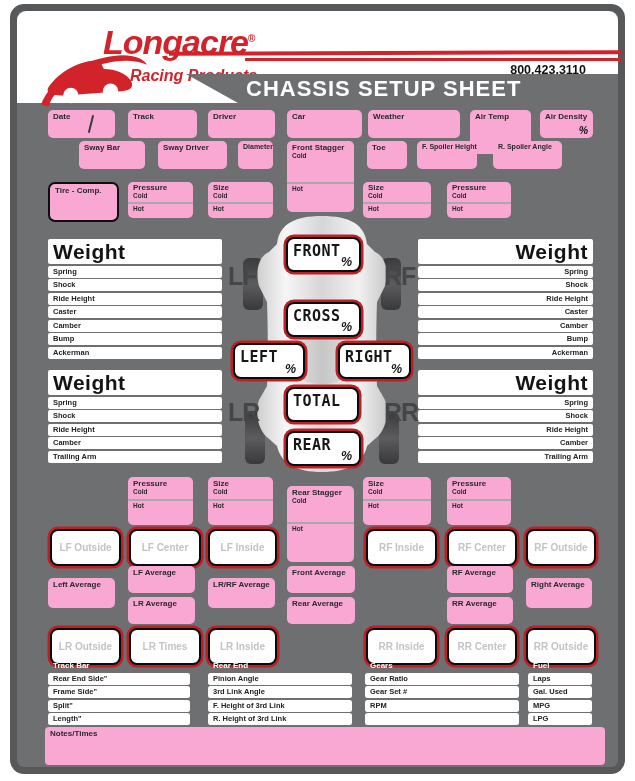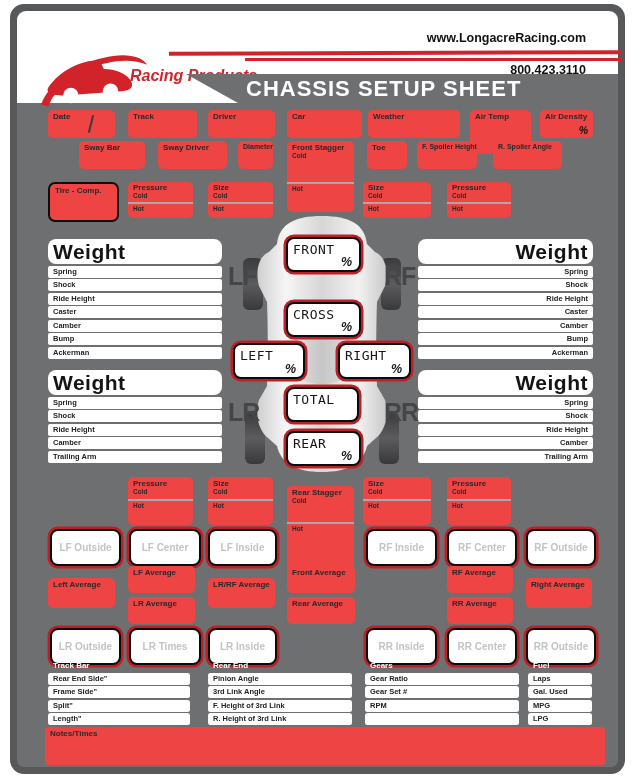--- a/index.html
+++ b/index.html
@@ -23,43 +23,43 @@
   .phone{position:absolute;right:32px;top:52px;font-size:12.5px;font-weight:700;color:#111}
   .stripe1{position:absolute;left:152px;top:40px;width:452px;height:4px;background:#d2232a;
            transform:skewY(-0.2deg)}
   .stripe2{position:absolute;left:228px;top:47px;width:376px;height:2.5px;background:#d2232a}
   .banner{position:absolute;left:186px;top:74px;width:432px;height:29px;background:#6e6f71;
           clip-path:polygon(0 0,100% 0,100% 100%,52px 100%)}
   .banner-text{position:absolute;left:60px;right:4px;top:0;bottom:0;color:#fff;font-weight:700;
           font-size:22px;letter-spacing:1px;line-height:29px;text-align:left;white-space:nowrap}
 
   
-  .fb{position:absolute;background:#ef4444;border-radius:5px}
+  .fb{position:absolute;background:#f9a8d4;border-radius:5px}
   .fb .t{position:absolute;top:2px;left:5px;font-size:8px;font-weight:700;color:#29292b;white-space:nowrap}
   .fb .s{position:absolute;font-size:6.5px;font-weight:700;color:#29292b;white-space:nowrap}
   .fb .hr{position:absolute;left:0;right:0;height:1.5px;background:#a9a9ab}
   .fb .pct{position:absolute;right:5px;bottom:2px;font-size:10.5px;font-weight:700;font-style:italic;color:#111}
   .blackbox{border:2px solid #0d0d0d;border-radius:7px}
   .slash{position:absolute;left:42px;top:5px;width:1.5px;height:18px;background:#3c3c3e;transform:rotate(14deg)}
 
   
   .wtable{position:absolute}
-  .wh{height:25px;background:#fff;border-radius:8px;font-size:21px;font-weight:700;color:#141414;
+  .wh{height:25px;background:#fff;border-radius:2px;font-size:21px;font-weight:700;color:#141414;
       line-height:25px;padding:0 5px;letter-spacing:0.5px}
   .wr{height:12px;background:#fff;margin-top:1.5px;border-radius:2px;font-size:7.5px;font-weight:700;
       color:#222;line-height:12.5px;padding:0 5px}
   .rgt .wh,.rgt .wr{text-align:right}
 
   .corner{position:absolute;font-size:25px;font-weight:700;color:#454648;letter-spacing:-1px;z-index:3}
 
   
   .pctbox{position:absolute;background:#fff;border:2.5px solid #0b0b0b;border-radius:8px;
           box-shadow:0 0 0 2.5px #bb2026;z-index:3}
   .pctbox .pl{position:absolute;top:3px;left:5px;font-family:"DejaVu Sans Mono",monospace;
-          font-size:13px;font-weight:400;color:#161616;letter-spacing:0.5px}
+          font-size:15px;font-weight:700;color:#161616;letter-spacing:0.5px}
   .pctbox .pu{position:absolute;right:7px;bottom:1px;font-size:12.5px;font-weight:700;
           font-style:italic;color:#161616}
 
   
   .tempbox{position:absolute;background:#fff;border:2.5px solid #0b0b0b;border-radius:8px;
           box-shadow:0 0 0 2.5px #bb2026;display:flex;align-items:center;justify-content:center;
           font-size:10px;font-weight:700;color:#c3c3c5;white-space:nowrap}
 
   
   .sec{position:absolute}
@@ -74,22 +74,22 @@
 
 <div class="sheet"></div>
 
 <div class="band">
   <svg class="abs" style="left:21px;top:36px;width:112px;height:64px" viewBox="0 0 100 58">
     <path d="M2,52 C10,32 32,16 58,10 C78,5 93,8 98,16 C84,10 62,12 46,20 C28,28 13,40 9,54 Z" fill="#d2232a"></path>
     <path d="M9,36 C19,22 37,12 55,12 L59,20 C69,20 79,24 83,30 C87,36 83,40 75,40 L23,44 C13,44 5,42 9,36 Z" fill="#d2232a"></path>
     <circle cx="29" cy="44" r="7" fill="#fff"></circle>
     <circle cx="65" cy="40" r="7" fill="#fff"></circle>
   </svg>
+  <div class="brand"><span>Longacre</span><sup>®</sup></div>
   <div class="brand-sub">Racing Products</div>
-  <div class="website">www.LongacreRacing.com</div>
   <div class="stripe1"></div>
   <div class="stripe2"></div>
   <div class="phone">800.423.3110</div>
 </div>
 <div class="banner">
   <div class="banner-text">CHASSIS SETUP SHEET</div>
 </div>
 
 <div class="fb" style="left:48px;top:110px;width:67px;height:28px">
   <span class="t">Date</span>
@@ -269,21 +269,21 @@
   <span class="s" style="top:11px;left:5px">Cold</span>
   <span class="hr" style="top:22px"></span>
   <span class="s" style="top:25px;left:5px">Hot</span>
 </div>
 <div class="fb" style="left:208px;top:477px;width:65px;height:48px">
   <span class="t">Size</span>
   <span class="s" style="top:11px;left:5px">Cold</span>
   <span class="hr" style="top:22px"></span>
   <span class="s" style="top:25px;left:5px">Hot</span>
 </div>
-<div class="fb" style="left:287px;top:486px;width:67px;height:88px">
+<div class="fb" style="left:287px;top:486px;width:67px;height:76px">
   <span class="t">Rear Stagger</span>
   <span class="s" style="top:11px;left:5px">Cold</span>
   <span class="hr" style="top:36px"></span>
   <span class="s" style="top:39px;left:5px">Hot</span>
 </div>
 <div class="fb" style="left:363px;top:477px;width:68px;height:48px">
   <span class="t">Size</span>
   <span class="s" style="top:11px;left:5px">Cold</span>
   <span class="hr" style="top:22px"></span>
   <span class="s" style="top:25px;left:5px">Hot</span>

